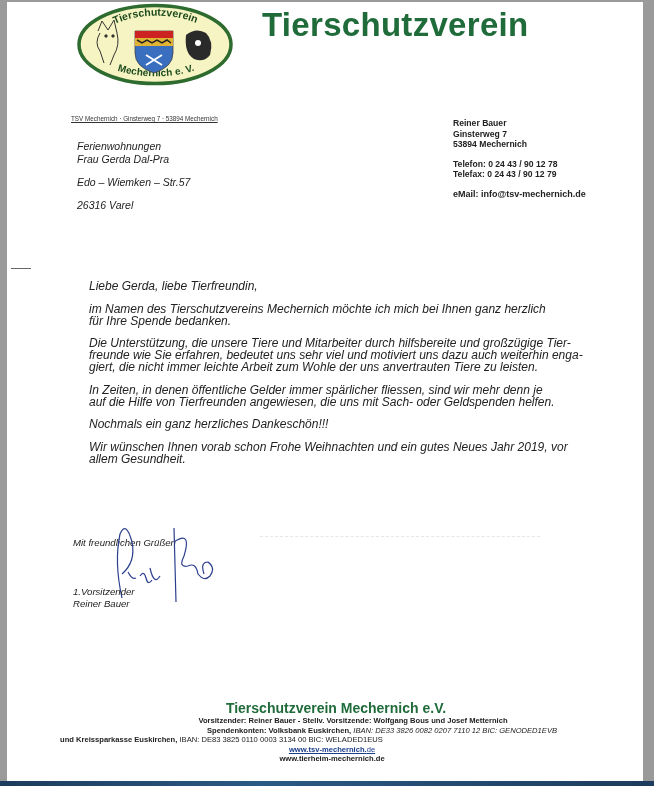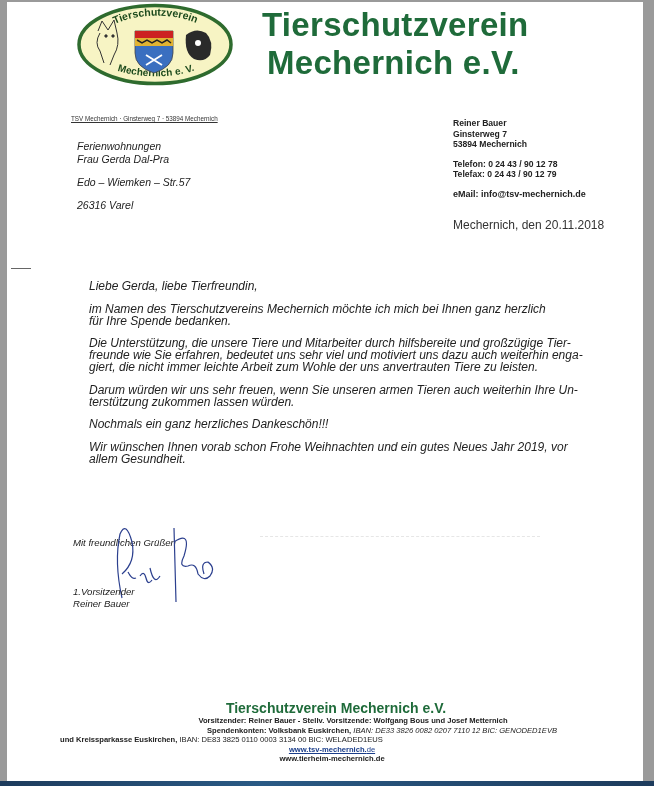--- a/index.html
+++ b/index.html
@@ -63,21 +63,20 @@
       <path d="M70 52 L86 62 M86 52 L70 62" stroke="#fff" stroke-width="1.8"></path>
     </g>
     <g>
       <path d="M110 32 Q120 24 130 30 Q138 38 134 52 Q128 60 118 56 Q108 50 110 32 Z" fill="#2a2a2a"></path>
       <circle cx="122" cy="40" r="3" fill="#fff"></circle>
     </g>
   </svg>
 
   <div class="brand">
     <div>Tierschutzverein</div>
-    <div class="l2">Mechernich e.V.</div>
   </div>
 
   <div class="sender-line">TSV Mechernich · Ginsterweg 7 · 53894 Mechernich</div>
 
   <div class="recipient">
     <div>Ferienwohnungen</div>
     <div>Frau Gerda Dal-Pra</div>
     <div class="gap"></div>
     <div>Edo – Wiemken – Str.57</div>
     <div class="gap"></div>
@@ -87,34 +86,33 @@
   <div class="contact">
     <div>Reiner Bauer</div>
     <div>Ginsterweg 7</div>
     <div>53894 Mechernich</div>
     <div class="gap"></div>
     <div>Telefon:  0 24 43 / 90 12 78</div>
     <div>Telefax:  0 24 43 / 90 12 79</div>
     <div class="email">eMail: info@tsv-mechernich.de</div>
   </div>
 
-  <div class="date">Mechernich, den 20.11.2018</div>
 </div>
 
 <div class="fold-mark"></div>
 
 <div class="body-text">
   <p>Liebe Gerda, liebe Tierfreundin,</p>
   <p>im Namen des Tierschutzvereins Mechernich möchte ich mich bei Ihnen ganz herzlich
 für Ihre Spende bedanken.</p>
   <p>Die Unterstützung, die unsere Tiere und Mitarbeiter durch hilfsbereite und großzügige Tier-
 freunde wie Sie erfahren, bedeutet uns sehr viel und motiviert uns dazu auch weiterhin enga-
 giert, die nicht immer leichte Arbeit zum Wohle der uns anvertrauten Tiere zu leisten.</p>
-  <p>Darum würden wir uns sehr freuen, wenn Sie unseren armen Tieren auch weiterhin Ihre Un-
-terstützung zukommen lassen würden.</p>
+  <p>In Zeiten, in denen öffentliche Gelder immer spärlicher fliessen, sind wir mehr denn je
+auf die Hilfe von Tierfreunden angewiesen, die uns mit Sach- oder Geldspenden helfen.</p>
   <p>Nochmals ein ganz herzliches Dankeschön!!!</p>
   <p>Wir wünschen Ihnen vorab schon Frohe Weihnachten und ein gutes Neues Jahr 2019, vor
 allem Gesundheit.</p>
 </div>
 
 <div class="faint-line"></div>
 
 <div class="closing">Mit freundlichen Grüßen</div>
 
 <svg class="signature" viewBox="0 0 120 80">

